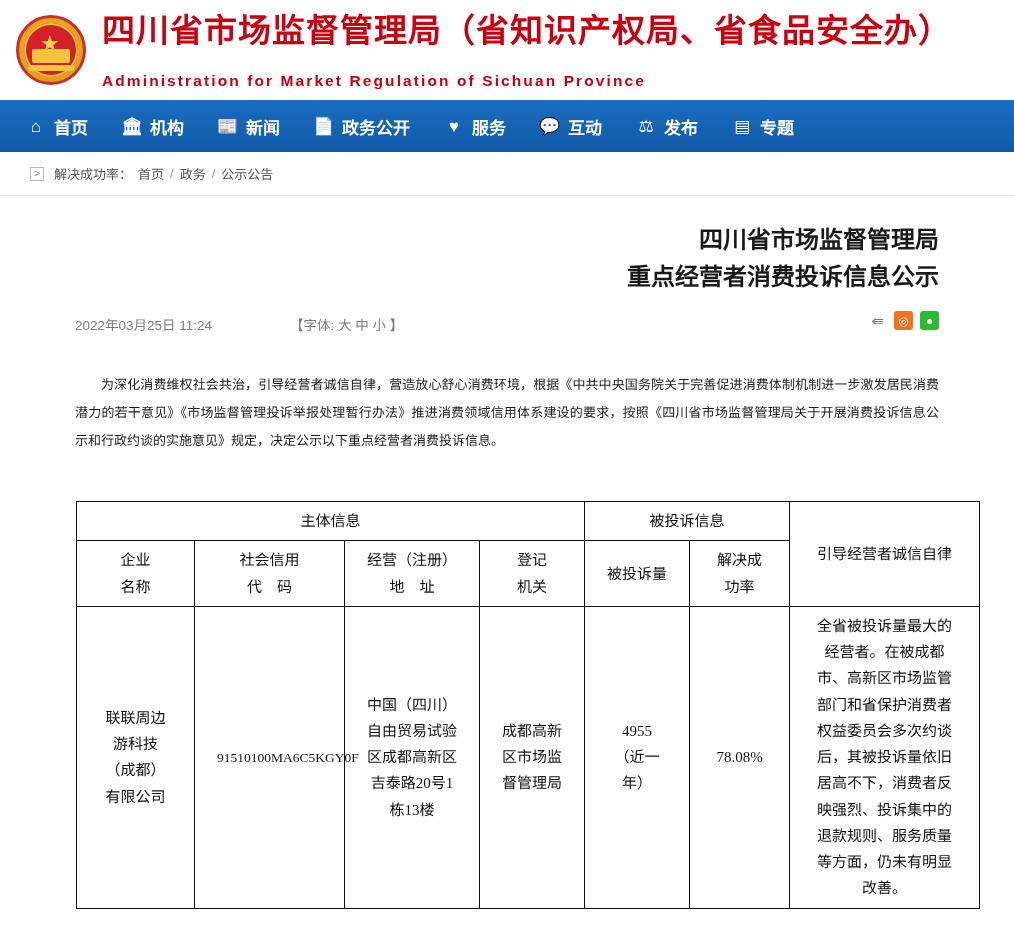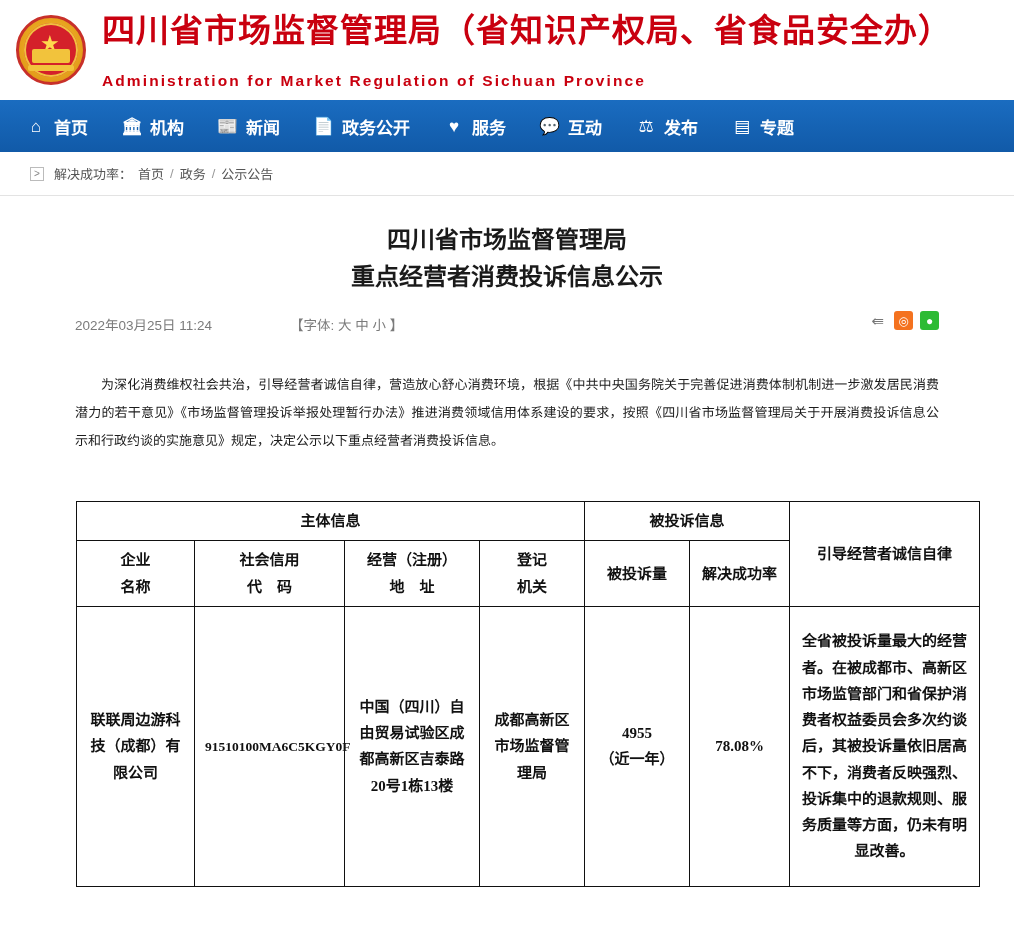--- a/index.html
+++ b/index.html
@@ -127,21 +127,21 @@
     margin-right: 4px;
   }
   .crumb-wrap a { color: #555; text-decoration: none; }
   .crumb-sep { color: #999; }
 
   
   .article {
     padding: 26px 75px 0 75px;
   }
   .doc-title {
-    text-align: center;
+    text-align: right;
     font-size: 24px;
     font-weight: bold;
     color: #1a1a1a;
     line-height: 1.55;
     font-family: "Liberation Serif", "DejaVu Serif", serif;
   }
   .meta {
     margin-top: 11px;
     height: 34px;
     display: flex;
@@ -185,22 +185,22 @@
     margin: 0 auto;
     font-family: "Liberation Serif", "DejaVu Serif", serif;
     table-layout: fixed;
   }
   table.pub td, table.pub th {
     border: 1px solid #111;
     text-align: center;
     vertical-align: middle;
     font-size: 15px;
     color: #111;
-    font-weight: bold;
-    padding: 6px 10px;
+    font-weight: normal;
+    padding: 6px 22px;
     line-height: 1.75;
   }
   .grp-head { height: 36px; }
   .sub-head td { height: 62px; }
   .reason-cell {
     text-align: left;
     vertical-align: top;
     padding: 10px 10px;
     line-height: 1.95;
     font-size: 15px;

